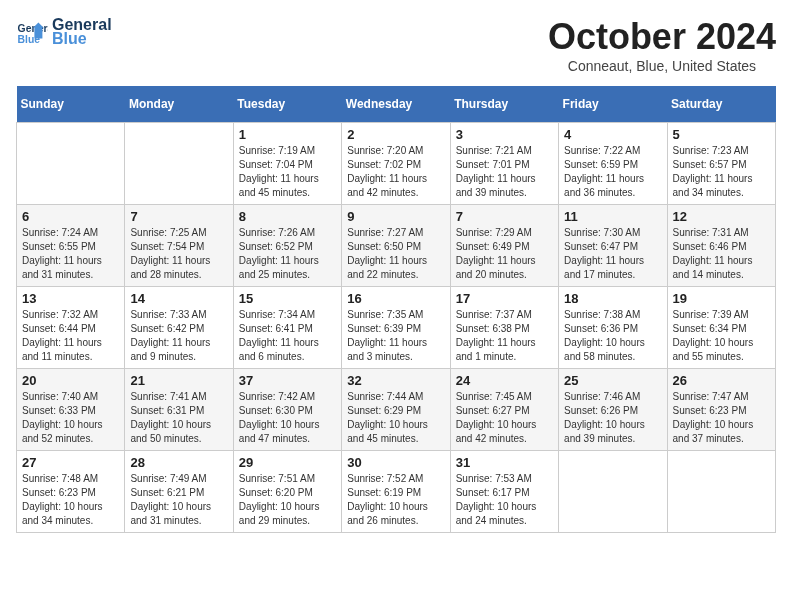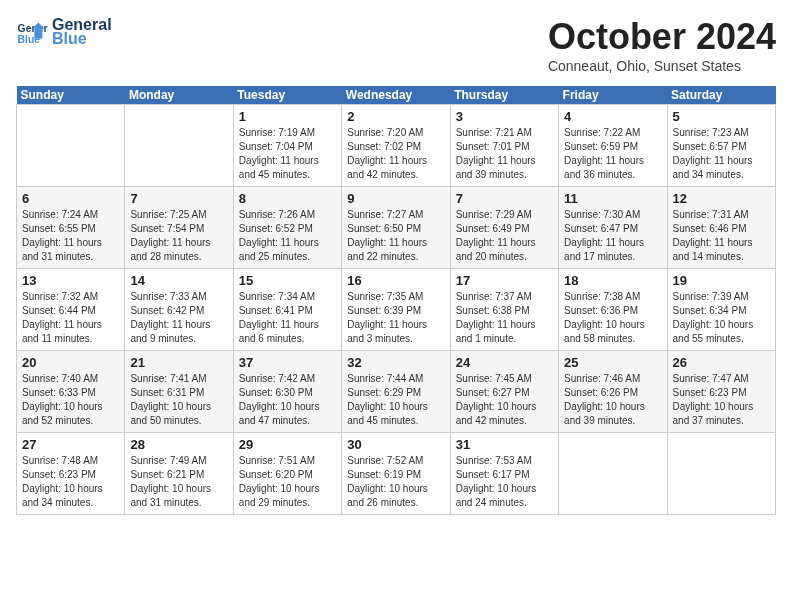--- a/index.html
+++ b/index.html
@@ -19,40 +19,40 @@
     .logo {
       display: flex;
       align-items: center;
     }
     .logo-icon {
       width: 32px;
       height: 32px;
       margin-right: 4px;
     }
     .title-block {
-      text-align: left;
+      text-align: center;
     }
     .month-title {
       font-size: 36px;
       font-weight: bold;
       color: #222;
     }
     .location {
       font-size: 14px;
       color: #444;
     }
     table {
       width: 100%;
       border-collapse: collapse;
       font-size: 11px;
     }
     th {
       background: #3a6eb5;
       color: #fff;
-      padding: 2px 4px;
+      padding: 11px 4px;
       text-align: left;
       font-size: 12px;
       font-weight: bold;
     }
     td {
       border: 1px solid #ccc;
       vertical-align: top;
       padding: 4px 5px;
       height: 80px;
       width: 14.28%;
@@ -89,21 +89,21 @@
       <text x="2" y="34" font-size="13" font-weight="bold" fill="#4a90d9">Blue</text>
       <polygon points="28,8 38,18 33,14 33,28 23,28 23,14 18,18" fill="#4a90d9"></polygon>
     </svg>
     <div style="display:flex;flex-direction:column;align-items:flex-start;">
       <span style="font-size:16px;font-weight:bold;color:#1a3a5c;">General</span>
       <span style="font-size:16px;font-weight:bold;color:#4a90d9;margin-top:-4px;">Blue</span>
     </div>
   </div>
   <div class="title-block">
     <div class="month-title">October 2024</div>
-    <div class="location">Conneaut, Ohio, Sunset States</div>
+    <div class="location">Conneaut, Blue, United States</div>
   </div>
 </div>
 
 <table>
   <thead>
     <tr id="header-row">
         <th>Sunday</th>
         <th>Monday</th>
         <th>Tuesday</th>
         <th>Wednesday</th>

